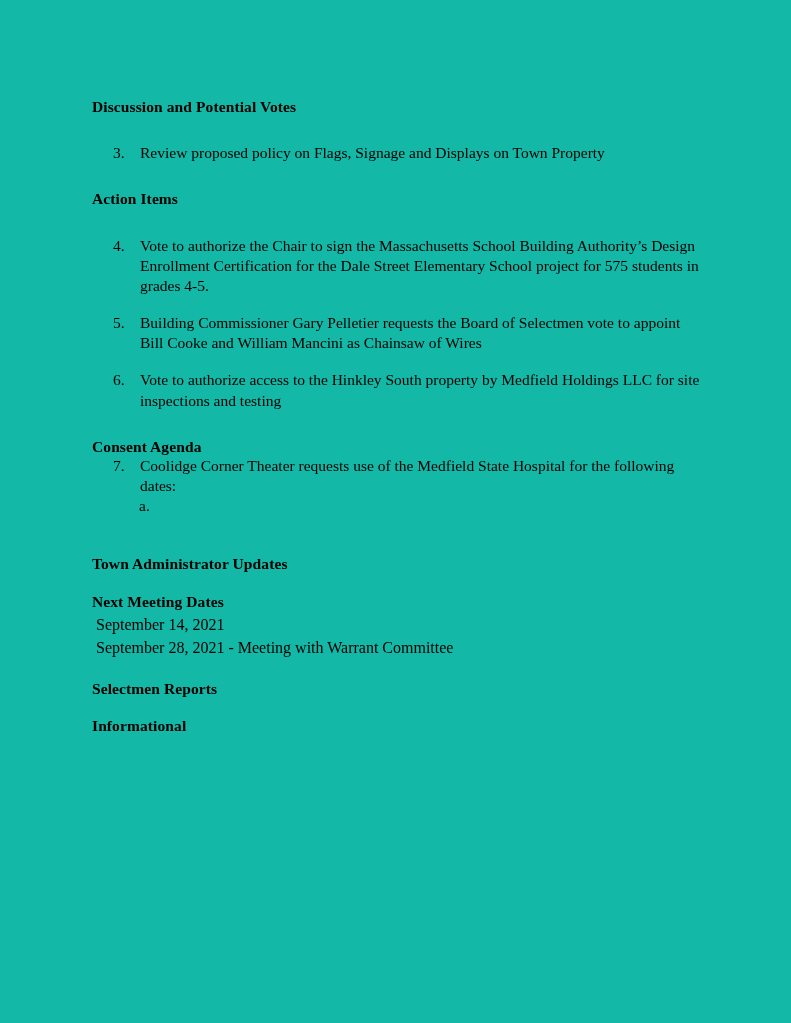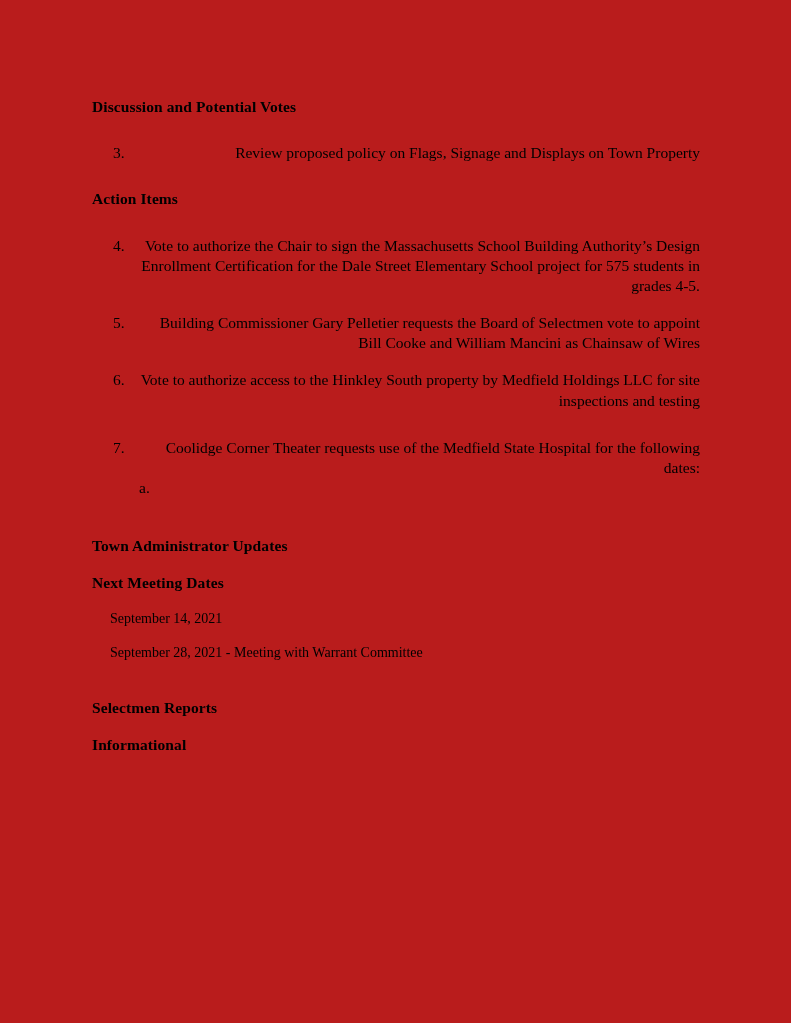--- a/index.html
+++ b/index.html
@@ -8,21 +8,21 @@
     background: #ffffff;
   }
   body {
     font-family: "Liberation Serif", "DejaVu Serif", serif;
     color: #000000;
   }
   .page {
     position: relative;
     width: 791px;
     height: 1023px;
-    background: #b91c1c;
+    background: #14b8a6;
     overflow: hidden;
   }
   .content {
     position: absolute;
     left: 92px;
     top: 98px;
     width: 608px;
   }
   .section-heading {
     font-size: 15.5px;
@@ -53,21 +53,21 @@
   .num-item > .marker {
     position: absolute;
     left: 21px;
     top: 0;
     width: 24px;
     text-align: left;
     font-size: 15.5px;
   }
   .num-item > .itext {
     display: block;
-    text-align: right;
+    text-align: left;
   }
 
   ol.sub-list {
     list-style: none;
     margin: 0;
     padding: 0;
   }
   .sub-item {
     position: relative;
     padding-left: 46px;
@@ -76,23 +76,23 @@
     line-height: 1.30;
   }
   .sub-item > .marker {
     position: absolute;
     left: 23px;
     top: 0;
     width: 22px;
     font-size: 15.5px;
   }
   .plain-line {
-    font-size: 14px;
+    font-size: 16px;
     line-height: 1.20;
-    margin: 18px;
+    margin: 4px;
   }
   .dates-block .plain-line { line-height: 1.19; }
 </style>
 </head>
 <body>
 
 <div class="page">
   <div class="content">
 
     <div>
@@ -123,20 +123,21 @@
         <li class="num-item">
           <span class="marker">6.</span>
           <span class="itext">Vote to authorize access to the Hinkley South property by Medfield Holdings LLC for site inspections and testing</span>
         </li>
       </ol>
     </div>
 
     <div class="gap-lg"></div>
 
     <div>
+      <p class="section-heading">Consent Agenda</p>
       <ol class="num-list tight">
         <li class="num-item">
           <span class="marker">7.</span>
           <span class="itext">Coolidge Corner Theater requests use of the Medfield State Hospital for the following dates:</span>
         </li>
       </ol>
       <ol class="sub-list">
         <li class="sub-item">
           <span class="marker">a.</span>
         </li>

